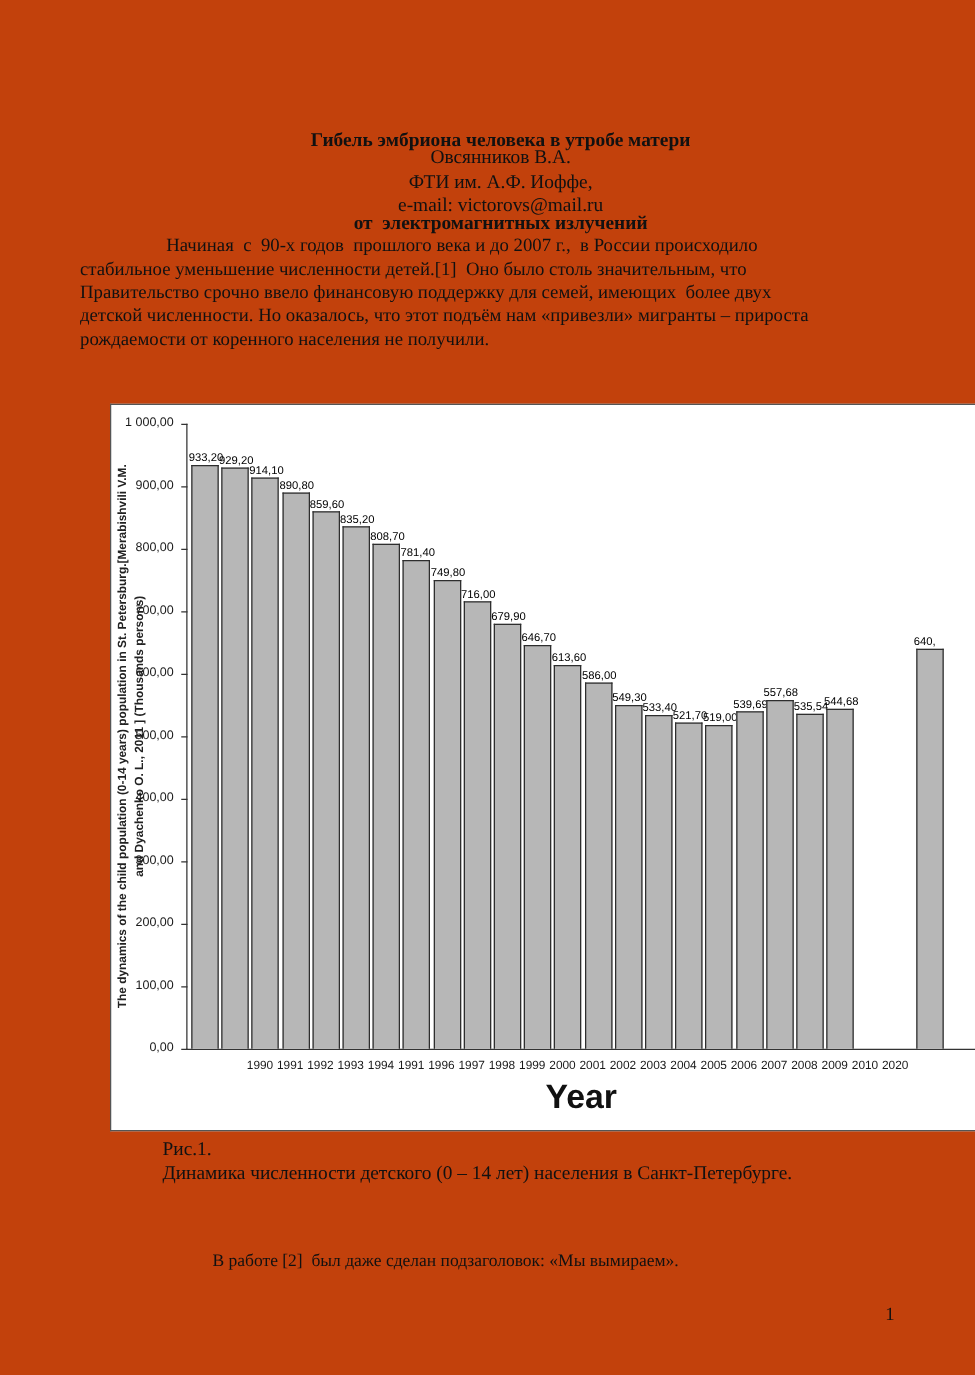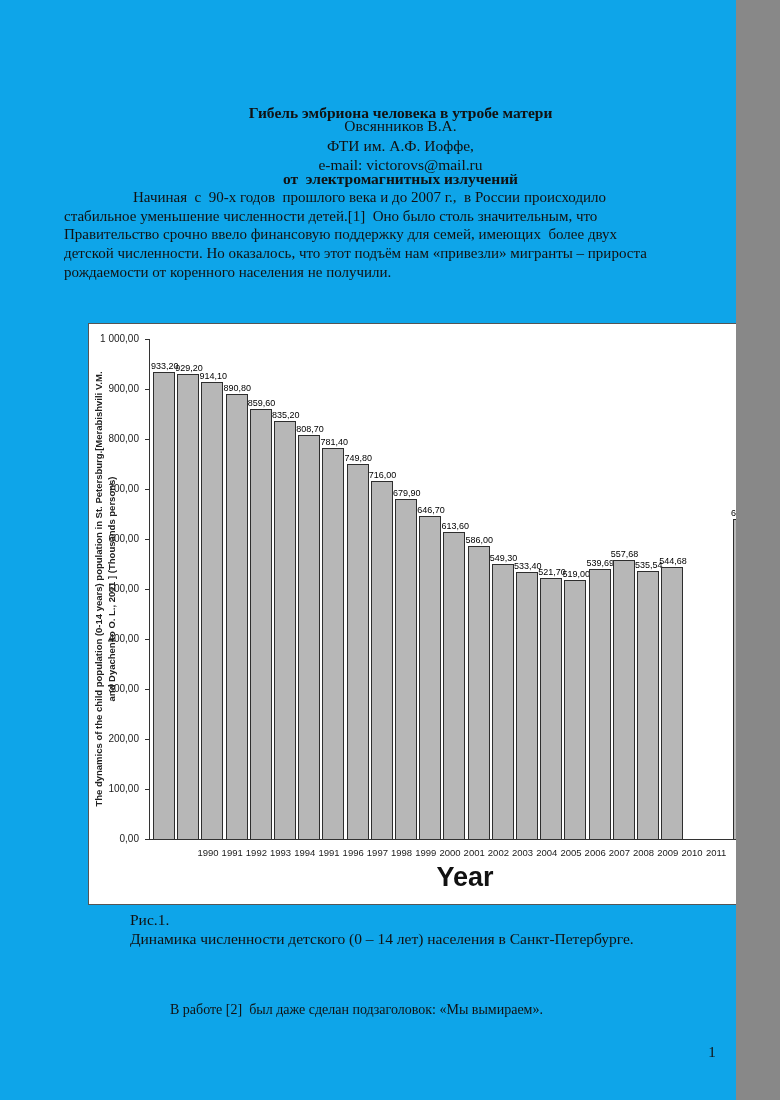--- a/index.html
+++ b/index.html
@@ -1,23 +1,22 @@
 <!DOCTYPE html>
 <html><head>
 <meta charset="utf-8">
 <style>
   html,body{margin:0;padding:0;background:#888;}
   .page{
     position:relative;
-    width:692px;height:1100px;
-    background:#0ea5e9;
+    width:780px;height:1100px;
+    background:#c2410c;
     overflow:hidden;
     font-family:"Liberation Serif", serif;
     color:#111;
-    padding-left:44px;
   }
   
   .doc-title{
     position:absolute;left:64px;top:58px;width:673px;
     text-align:center;font-weight:bold;font-size:15.5px;line-height:22px;
     white-space:pre-wrap;
   }
   .authors{
     position:absolute;left:64px;top:116px;width:673px;
     text-align:center;font-size:15.5px;line-height:19.5px;
@@ -196,21 +195,21 @@
         <div class="xtick-label" style="left: 326.2px;">2001</div>
         <div class="xtick-label" style="left: 350.4px;">2002</div>
         <div class="xtick-label" style="left: 374.6px;">2003</div>
         <div class="xtick-label" style="left: 398.8px;">2004</div>
         <div class="xtick-label" style="left: 423px;">2005</div>
         <div class="xtick-label" style="left: 447.2px;">2006</div>
         <div class="xtick-label" style="left: 471.4px;">2007</div>
         <div class="xtick-label" style="left: 495.6px;">2008</div>
         <div class="xtick-label" style="left: 519.8px;">2009</div>
         <div class="xtick-label" style="left: 544px;">2010</div>
-        <div class="xtick-label" style="left: 568.2px;">2011</div>
+        <div class="xtick-label" style="left: 568.2px;">2020</div>
         <div class="xtick-label" style="left: 640px;">201</div>
       </div>
     <div class="x-title">Year</div>
   </div>
 
   <div class="caption">
     <div>Рис.1.</div>
     <div>Динамика численности детского (0 – 14 лет) населения в Санкт-Петербурге.</div>
   </div>
 

